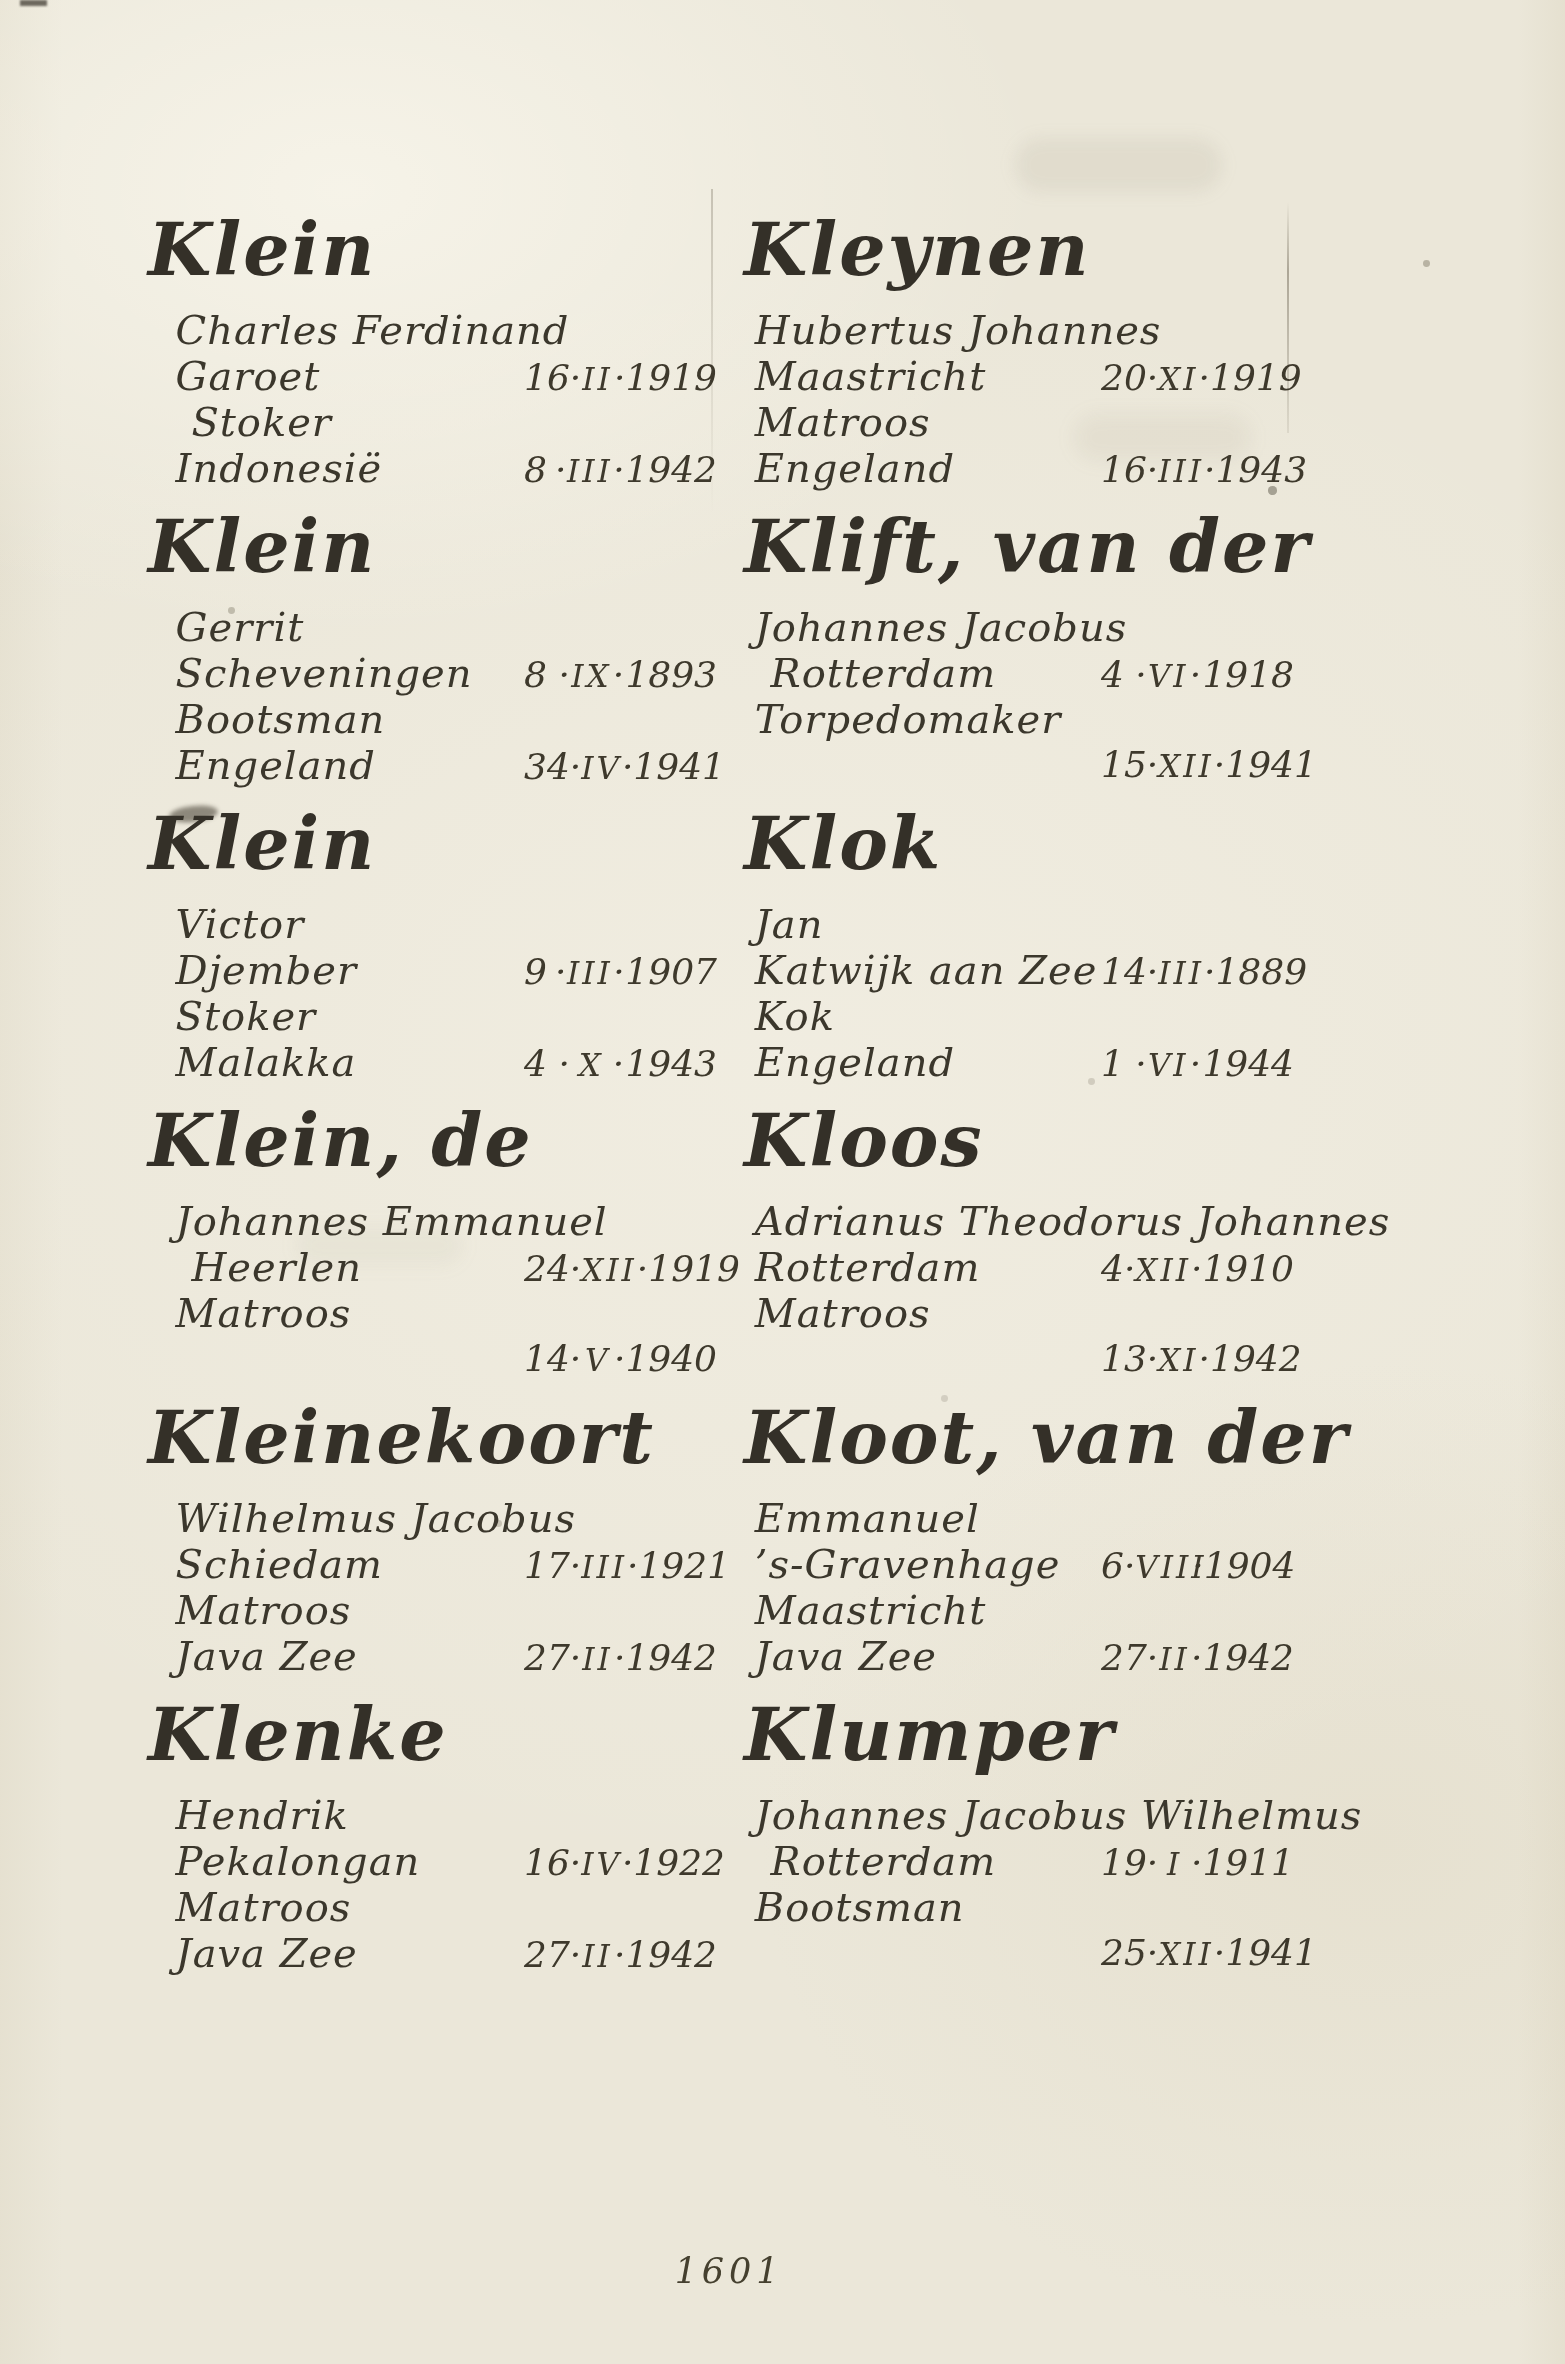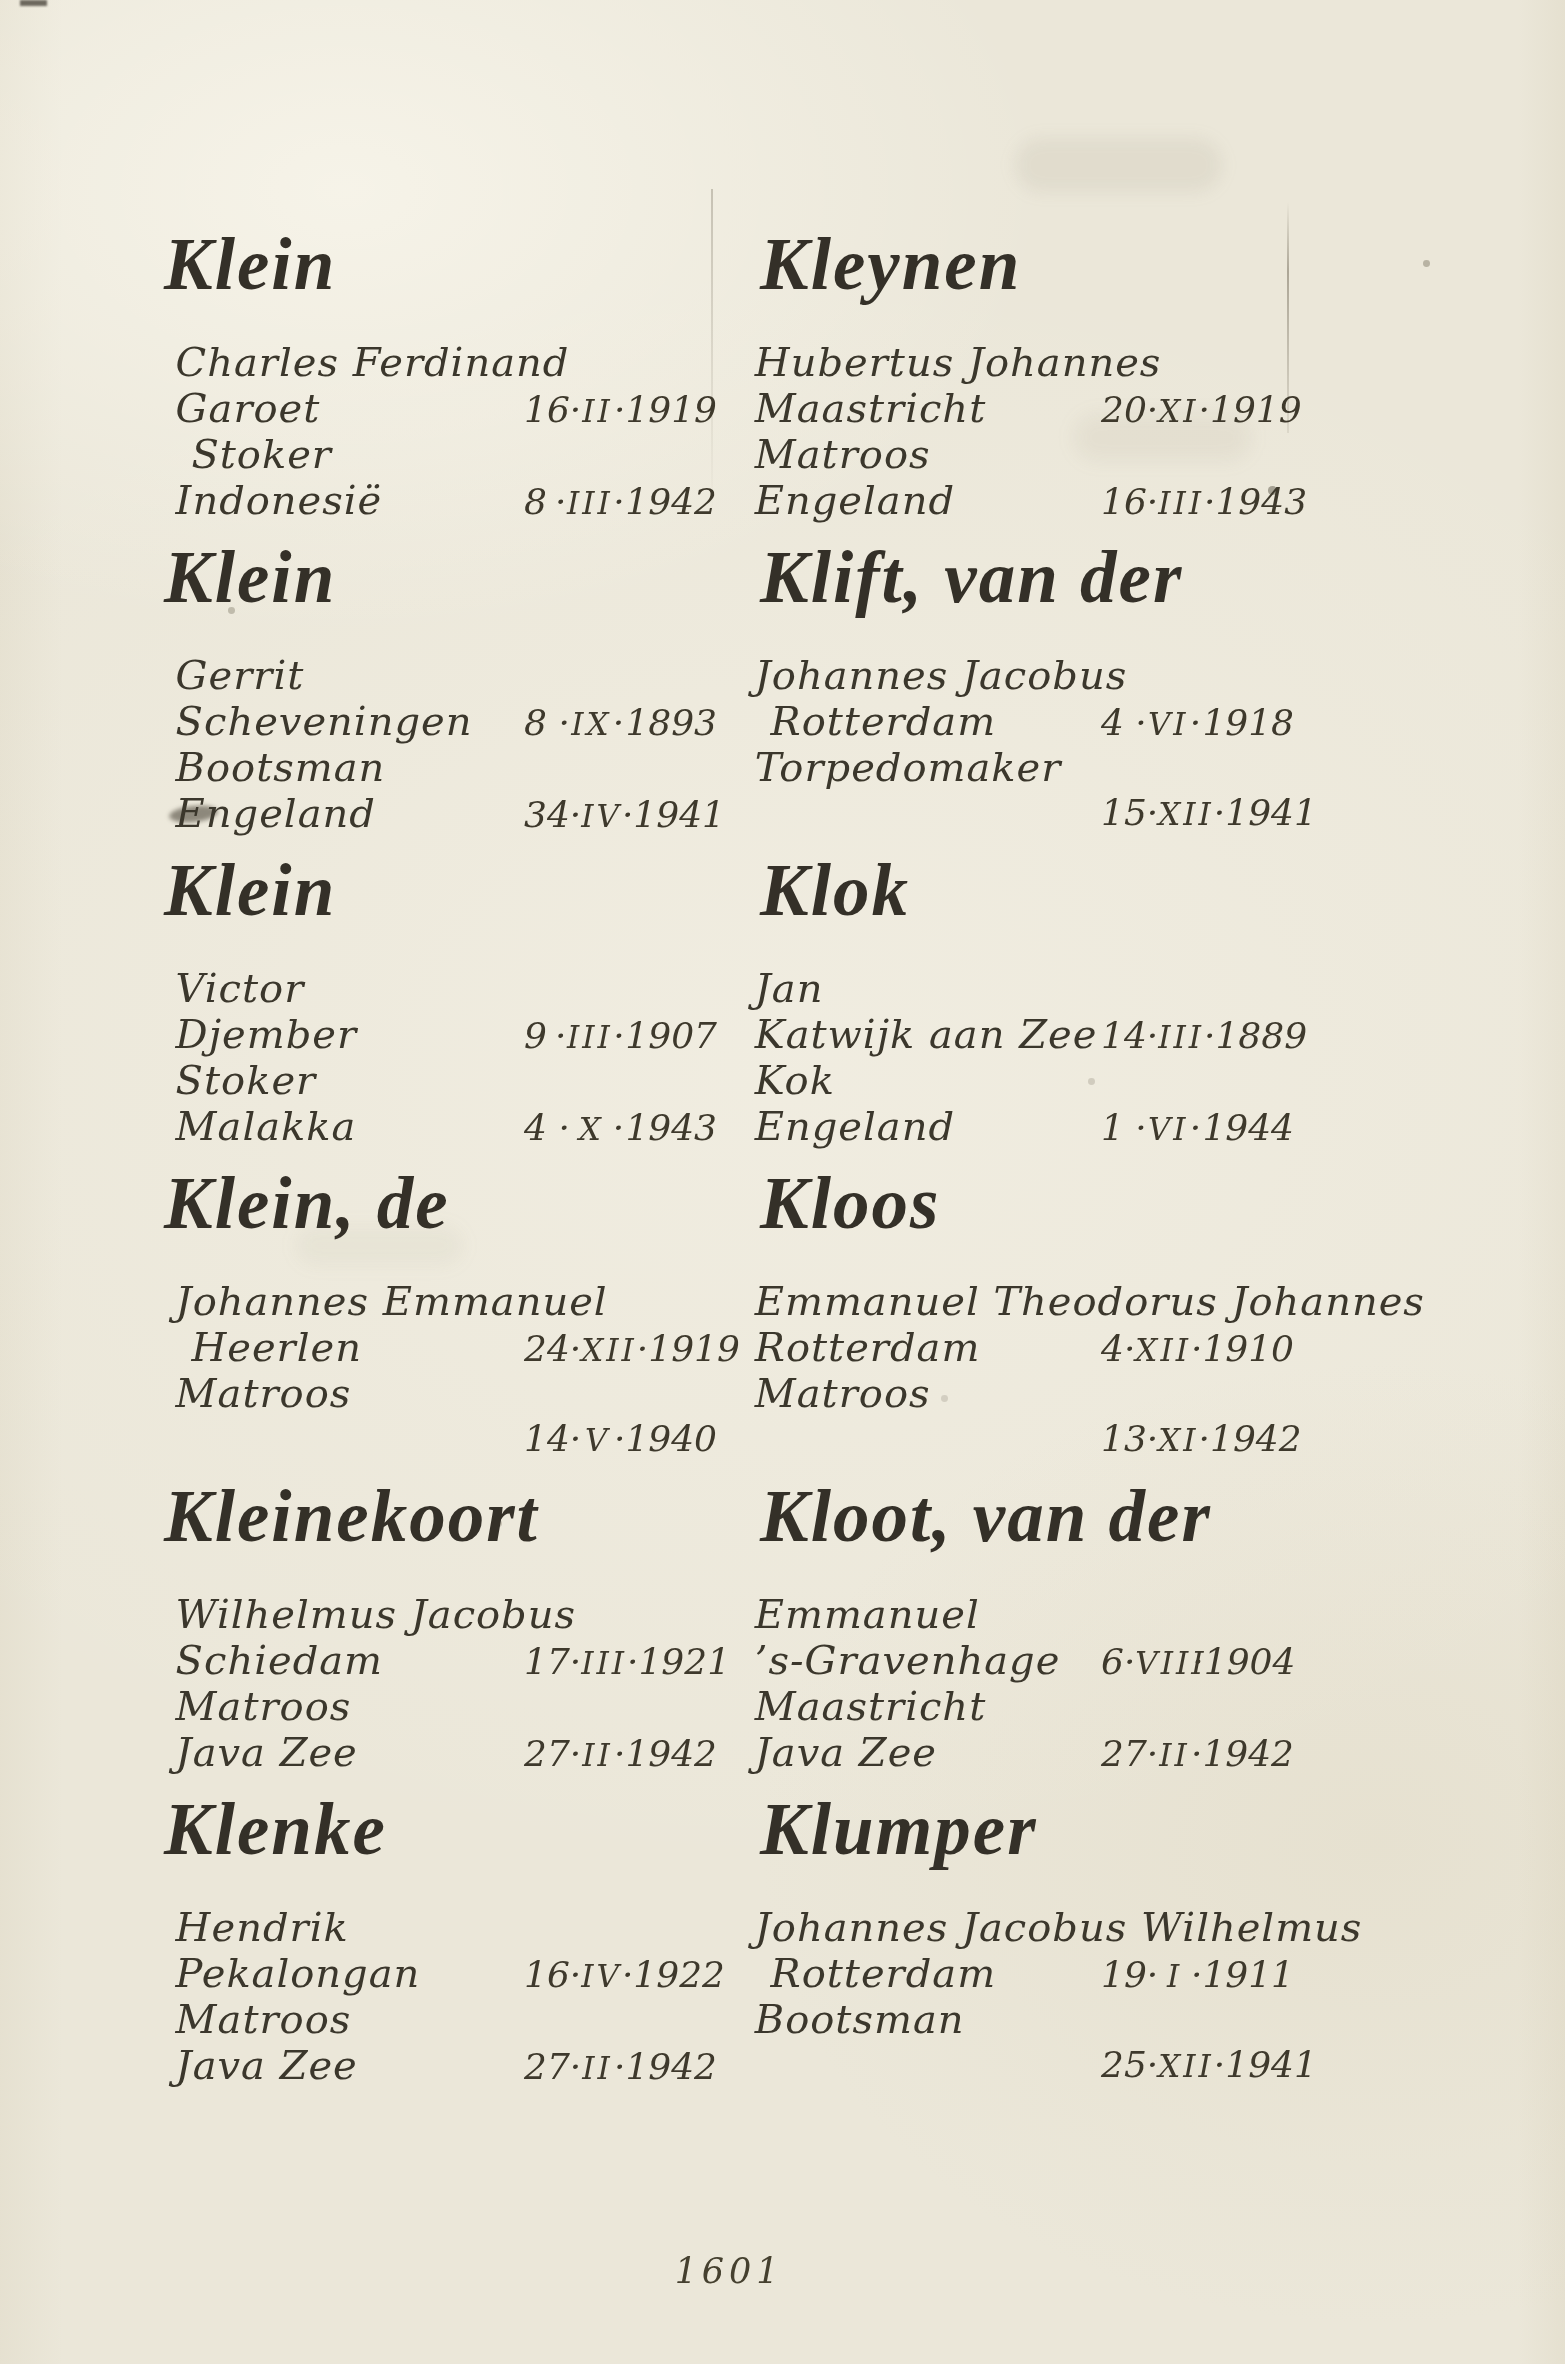--- a/index.html
+++ b/index.html
@@ -16,23 +16,23 @@
       radial-gradient(887px 690px at 88% 78%, rgba(213,203,176,.22), rgba(213,203,176,0) 70%),
       radial-gradient(1478px 1084px at 50% 45%, rgba(250,247,238,.35), rgba(250,247,238,0) 75%),
       linear-gradient(90deg, rgba(205,196,170,.18), rgba(205,196,170,0) 4%, rgba(205,196,170,0) 97%, rgba(205,196,170,.2)),
       #ebe7d9;
   }
   .column{position:absolute;top:197px;}
   .column.left{left:148px;width:569px;}
   .column.right{left:744px;width:550px;}
   .entry{height:297px;}
   .surname{
-    margin:16px;height:110px;line-height:104px;
+    margin:0;height:110px;line-height:104px;
     font-size:73px;font-weight:bold;font-style:italic;
-    letter-spacing:2px;color:#343028;white-space:nowrap;font-family:Liberation Serif, serif;
+    letter-spacing:2px;color:#343028;white-space:nowrap;
   }
   .line{
     display:flex;align-items:baseline;
     height:46px;line-height:46px;
     font-size:40px;letter-spacing:1px;
     padding-left:27.6px;white-space:nowrap;
   }
   .column.right .line{padding-left:10.8px;}
   .place{flex:0 0 auto;}
   .place.indent{padding-left:15.8px;}
@@ -357,21 +357,21 @@
         <span class="m">VI</span>
         <span class="sep">·</span>
         <span class="y">1944</span>
       </span>
     </div>
   </section>
 
   <section class="entry">
     <h2 class="surname">Kloos</h2>
     <div class="line">
-      <span class="place">Emmanuel Theodorus Johannes</span>
+      <span class="place">Adrianus Theodorus Johannes</span>
     </div>
     <div class="line">
       <span class="place">Rotterdam</span>
       <span class="date">
         <span class="d">4</span>
         <span class="sep">·</span>
         <span class="m">XII</span>
         <span class="sep">·</span>
         <span class="y">1910</span>
       </span>

